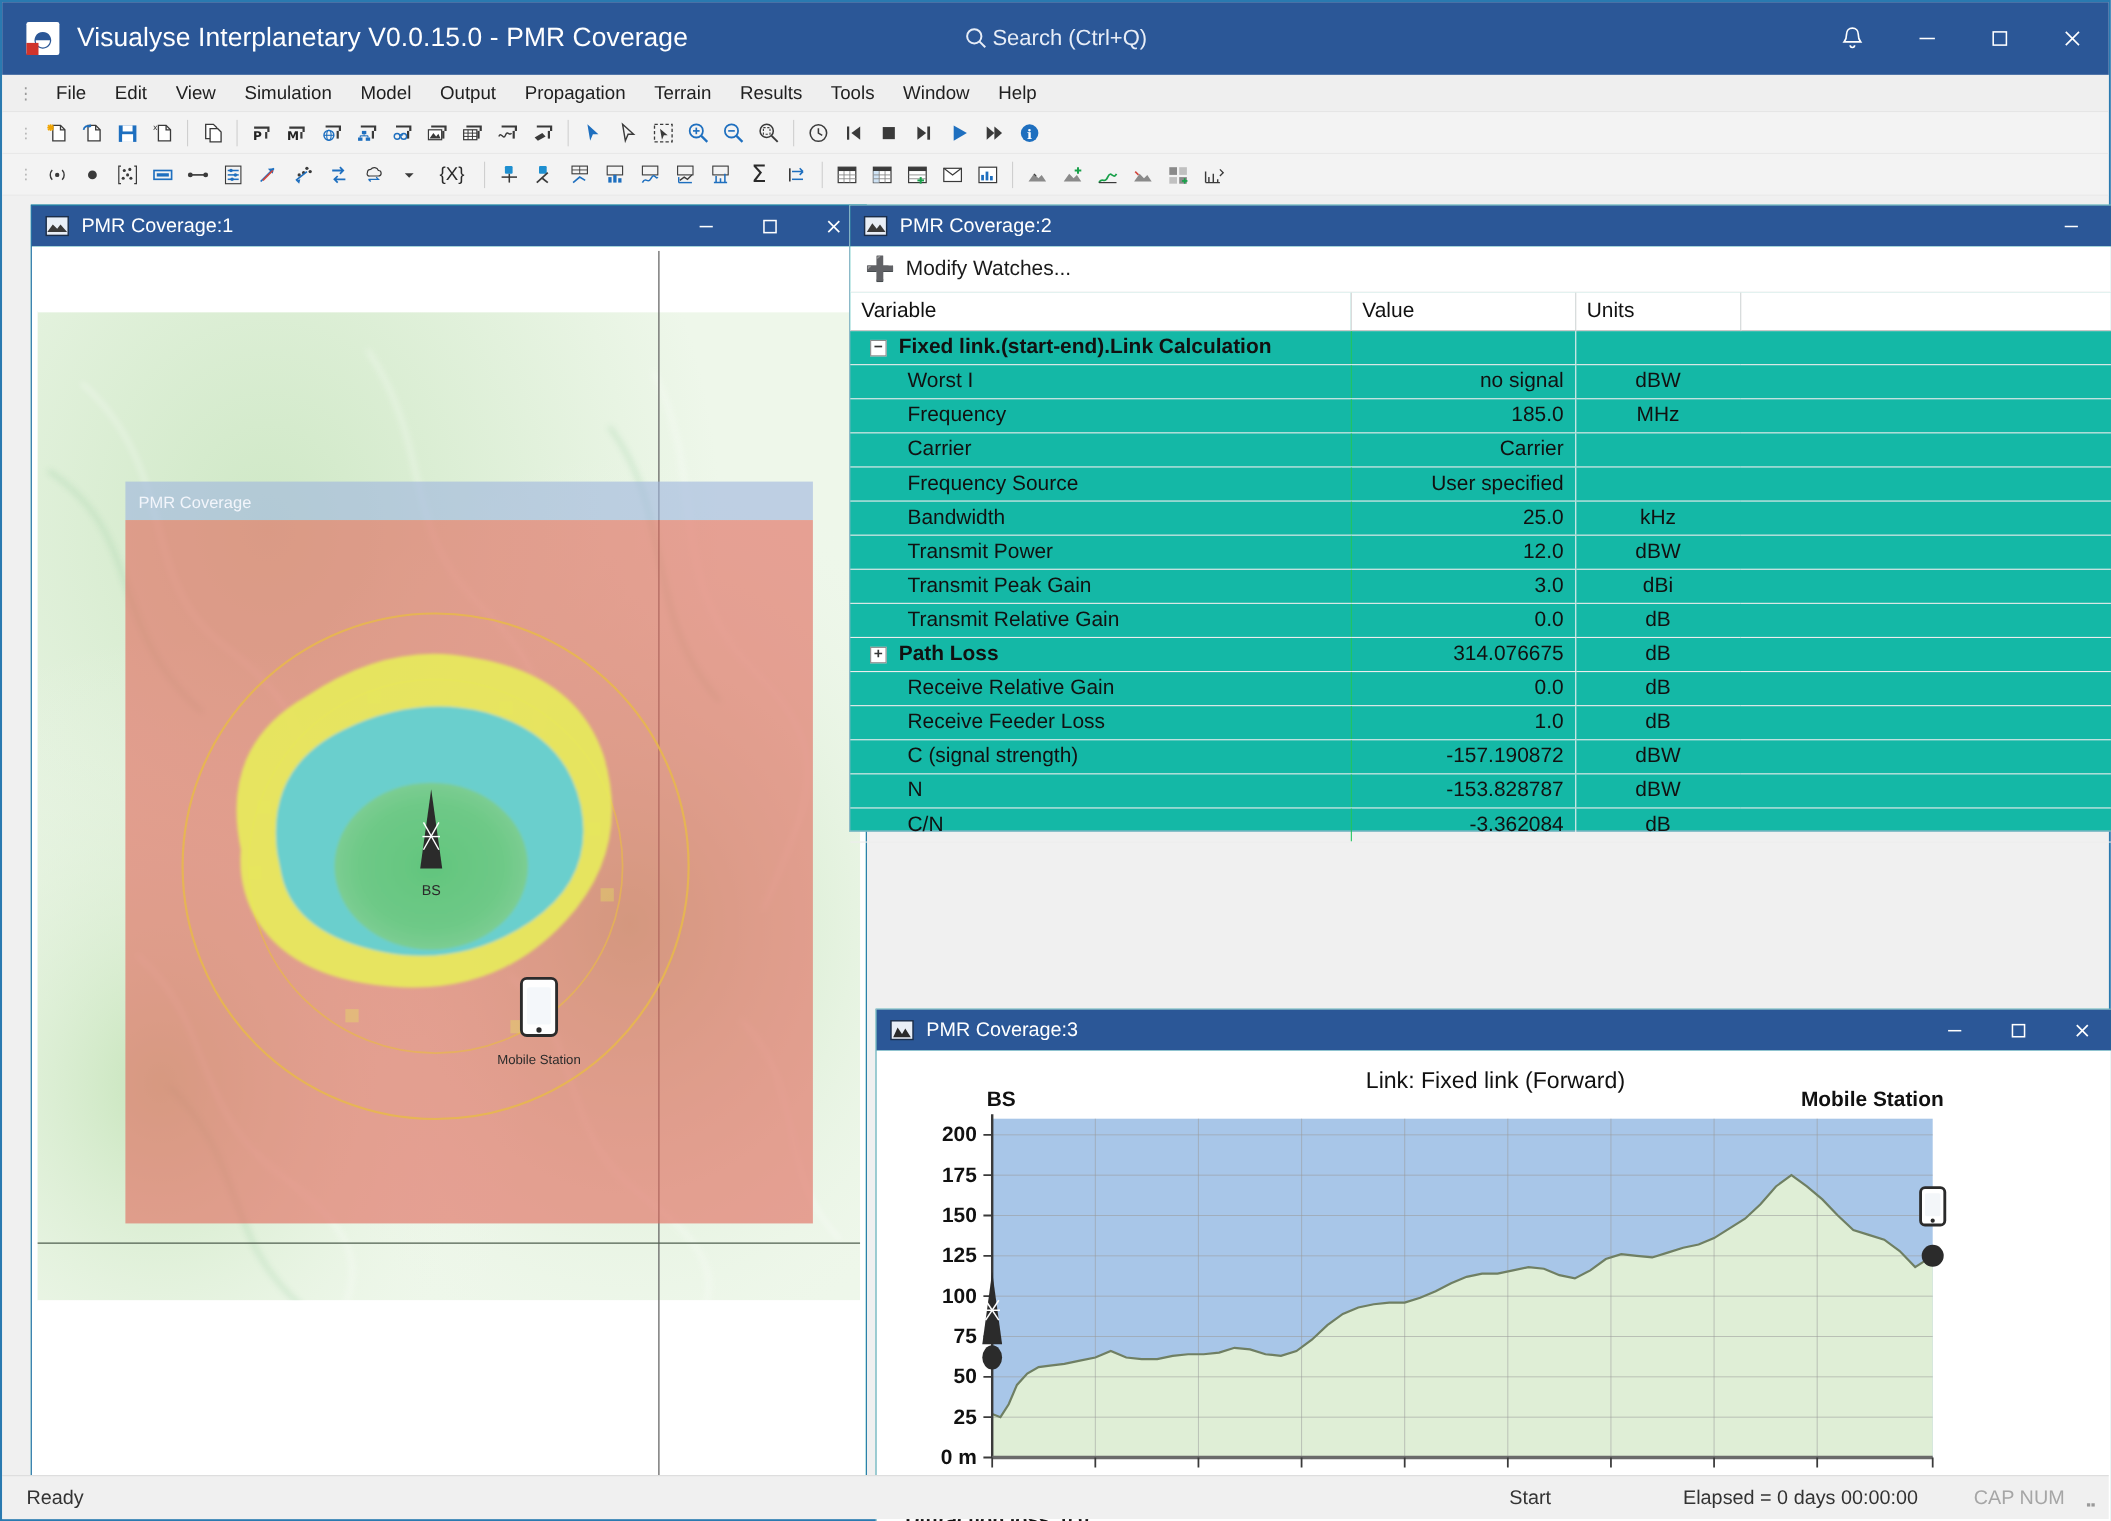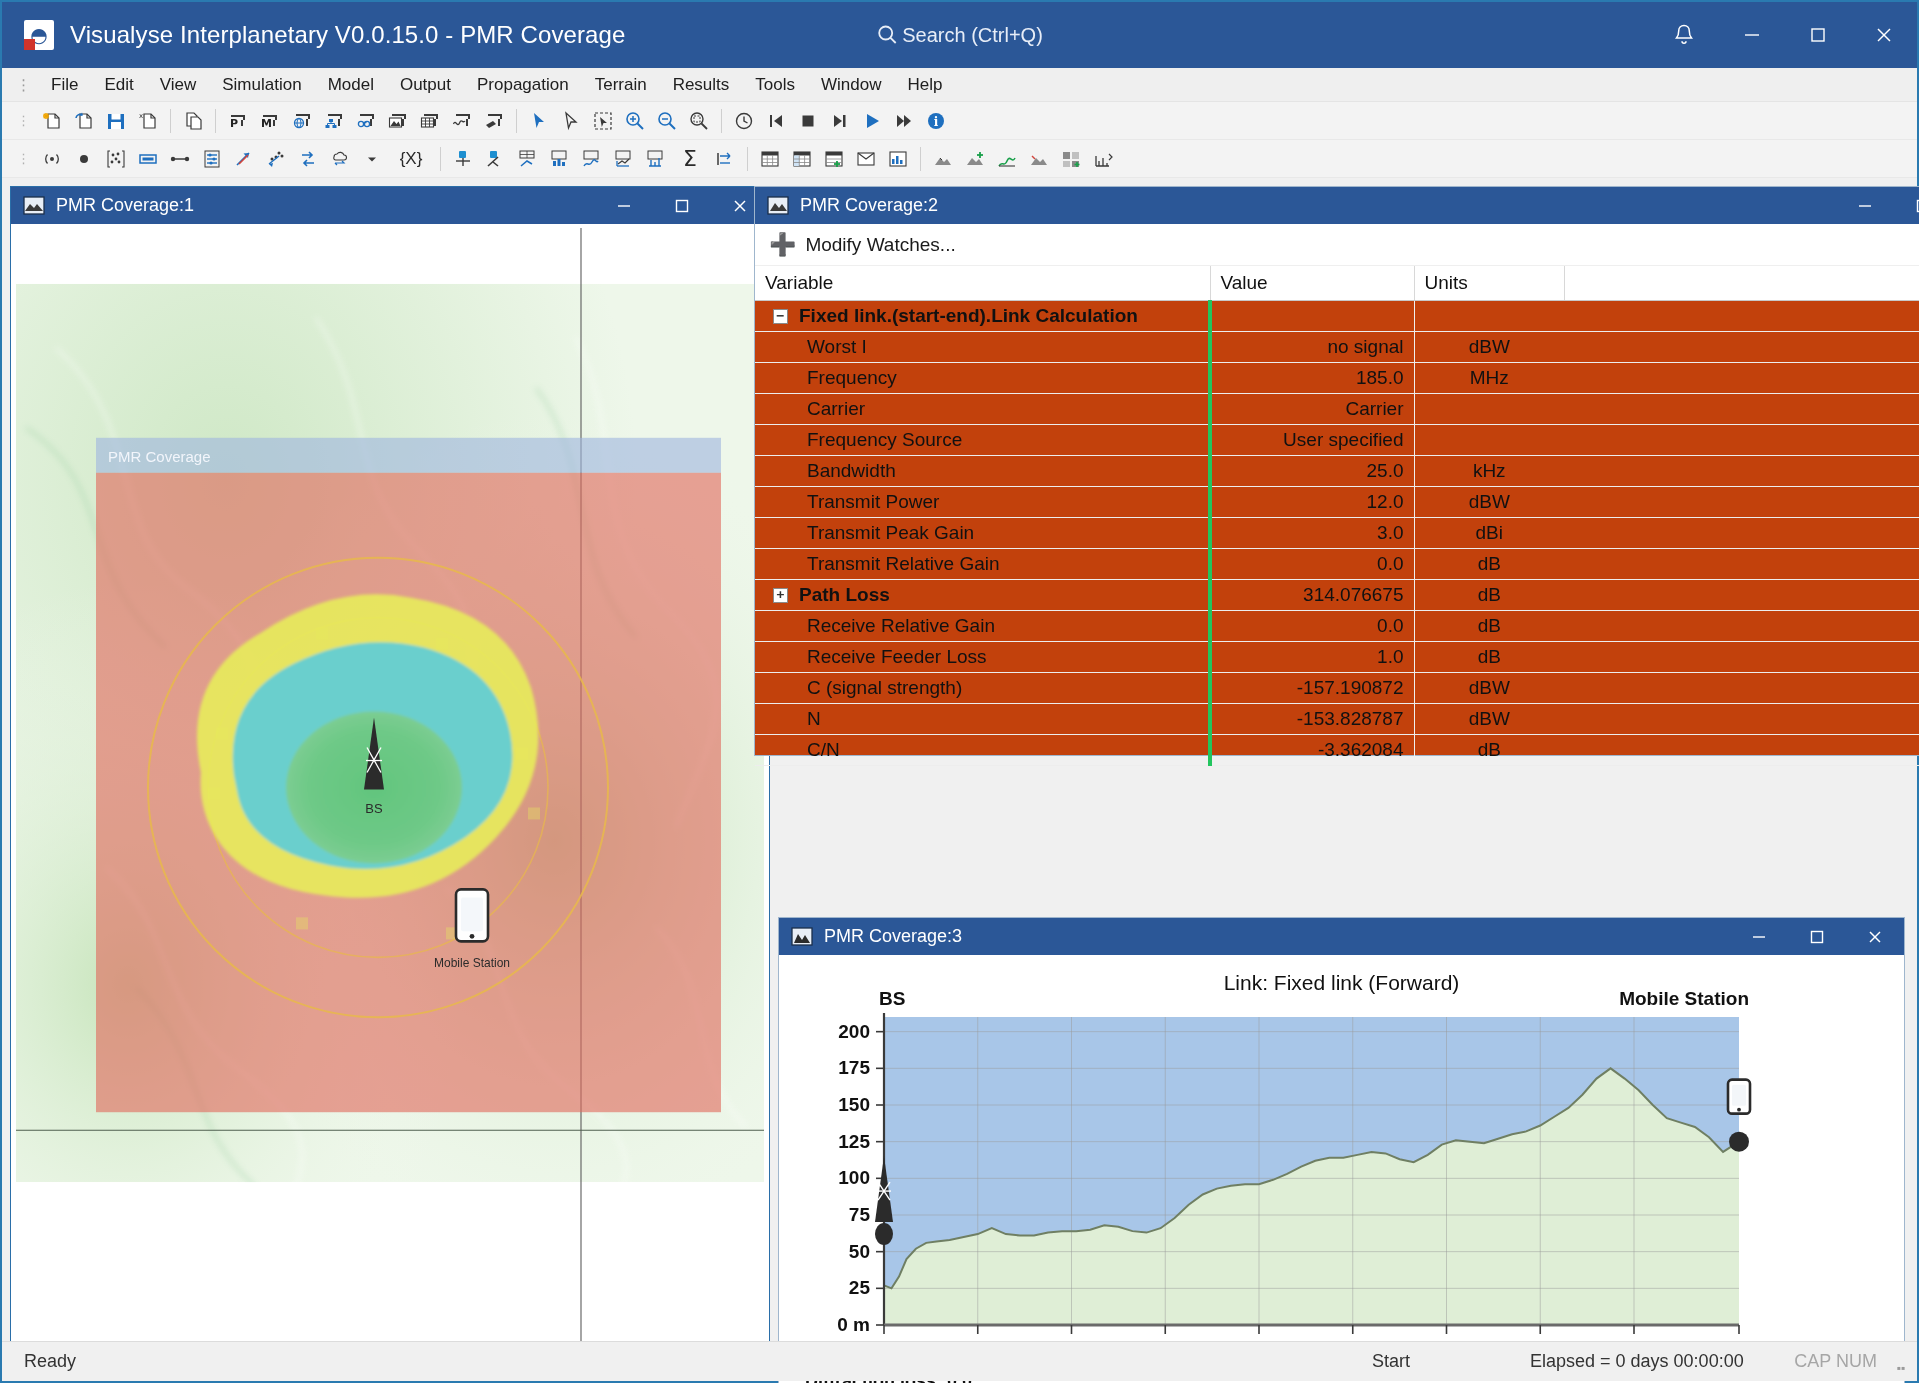--- a/index.html
+++ b/index.html
@@ -72,21 +72,21 @@
   .tbtn {
     width:30px; height:30px; display:flex; align-items:center; justify-content:center;
     margin:0 1px; border-radius:2px;
   }
   .tbsep { width:1px; height:24px; background:#cfcfcf; margin:0 6px; }
 
   
   .workspace { flex:1 1 auto; position:relative; background:#f0f0f0; }
 
   
-  .mdi { position:absolute; background:#c2410c; border:1px solid #9fb6cd; }
+  .mdi { position:absolute; background:#14b8a6; border:1px solid #9fb6cd;margin-left:18px; }
   .mdi-title {
     height:37px; background:#2b5797; color:#fff;
     display:flex; align-items:center; padding-left:12px; font-size:18px;
   }
   .mdi-icon { width:22px; height:20px; margin-right:11px; flex:0 0 22px; }
   .mdi-ctrls { margin-left:auto; display:flex; height:37px; }
   .mdi-btn { width:58px; height:37px; display:flex; align-items:center; justify-content:center; }
 
   
   #win1 { left:8px; top:8px; width:760px; height:1165px; border:1px solid #2a6ea8; }
@@ -103,21 +103,21 @@
   .copy-btn { margin-left:auto; display:flex; align-items:center; gap:8px; font-size:19px;}
   .wtable { width:100%; border-collapse:collapse; font-size:19px; table-layout:fixed;}
   .wtable th {
     text-align:left; font-weight:normal; background:#fff; color:#111;
     border-bottom:1px solid #c8c8c8; border-right:1px solid #d8d8d8;
     padding:6px 10px; height:32px;
   }
   .wtable td {
     border-bottom:1px solid #ededed; padding:4px 10px; height:28px; color:#111;
   }
-  .wtable td.v { text-align:right; border-left:4px solid #22c55e;}
+  .wtable td.v { text-align:right; border-left:1px solid #22c55e;}
   .wtable td.u { text-align:center; border-left:1px solid #f0f0f0;}
   .indent { padding-left:52px !important; }
   .grp { padding-left:18px !important;font-weight:bold; }
   .expander {
     display:inline-block; width:15px; height:15px; border:1px solid #8a8a8a;
     font-size:13px; line-height:12px; text-align:center; margin-right:11px;
     vertical-align:2px; color:#333; background:#fff; font-family:"DejaVu Sans Mono", monospace;
   }
 
   

